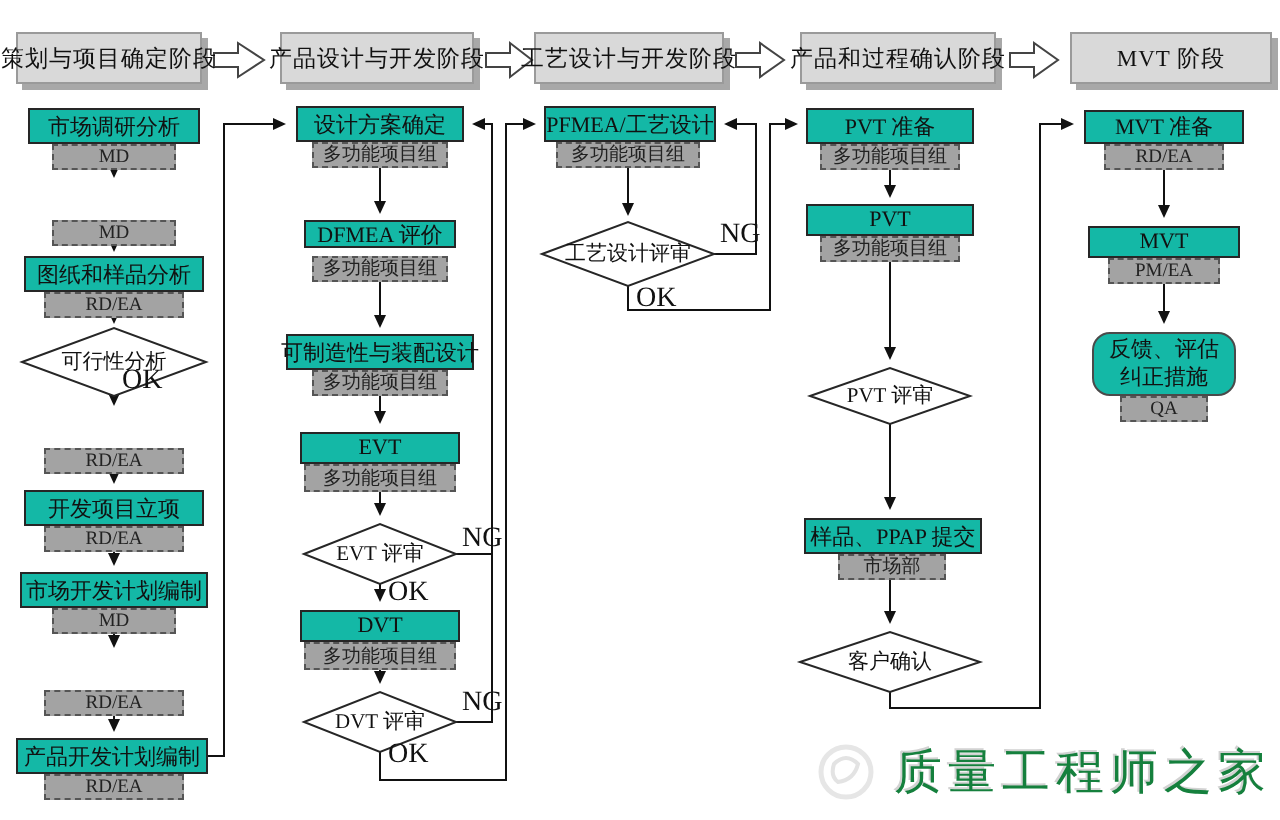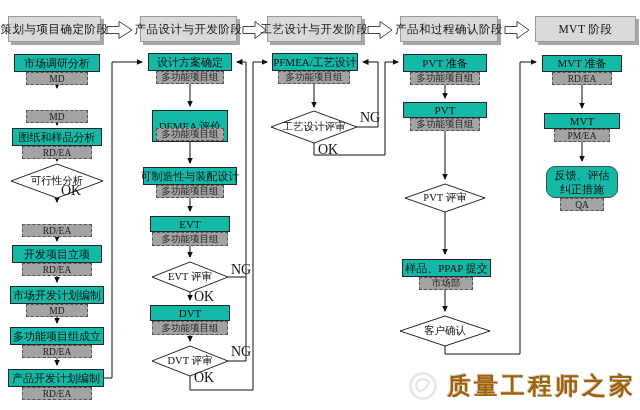--- a/index.html
+++ b/index.html
@@ -27,21 +27,21 @@
   }
   .dlabel{
     position:absolute;display:flex;align-items:center;justify-content:center;
     font-size:10.5px;white-space:nowrap;
   }
   .tag{position:absolute;font-size:14px;line-height:11px;white-space:nowrap;}
   .wm{
     position:absolute;right:4px;bottom:8px;display:flex;align-items:center;gap:8px;
   }
   .wm-text{
-    font-size:24px;font-weight:bold;letter-spacing:3px;color:#a16207;
+    font-size:24px;font-weight:normal;letter-spacing:3px;color:#15803d;
     text-shadow:-1px -1px 0 #d2d2d2,1px 1px 0 #ffffff;white-space:nowrap;
   }
 </style>
 </head>
 <body>
 
 <div class="stage">
 
   <svg class="wires" viewBox="0 0 640 410">
     <defs>
@@ -123,30 +123,29 @@
   <span class="tag" style="left:61px;top:185px">OK</span>
 
   <div class="owner" style="left:22px;top:224px;width:70px;height:13px">RD/EA</div>
 
   <div class="box" style="left:12px;top:245px;width:90px;height:18px">开发项目立项</div>
   <div class="owner" style="left:22px;top:263px;width:70px;height:13px">RD/EA</div>
 
   <div class="box" style="left:10px;top:286px;width:94px;height:18px">市场开发计划编制</div>
   <div class="owner" style="left:26px;top:304px;width:62px;height:13px">MD</div>
 
-  <div class="box" style="left:10px;top:327px;width:94px;height:18px">多功能项目组成立</div>
   <div class="owner" style="left:22px;top:345px;width:70px;height:13px">RD/EA</div>
 
   <div class="box" style="left:8px;top:369px;width:96px;height:18px">产品开发计划编制</div>
   <div class="owner" style="left:22px;top:387px;width:70px;height:13px">RD/EA</div>
 
   <div class="box" style="left:148px;top:53px;width:84px;height:18px">设计方案确定</div>
   <div class="owner" style="left:156px;top:71px;width:68px;height:13px">多功能项目组</div>
 
-  <div class="box" style="left:152px;top:110px;width:76px;height:32px">DFMEA 评价</div>
+  <div class="box" style="left:152px;top:110px;width:76px;height:14px">DFMEA 评价</div>
   <div class="owner" style="left:156px;top:128px;width:68px;height:13px">多功能项目组</div>
 
   <div class="box" style="left:143px;top:167px;width:94px;height:18px">可制造性与装配设计</div>
   <div class="owner" style="left:156px;top:185px;width:68px;height:13px">多功能项目组</div>
 
   <div class="box" style="left:150px;top:216px;width:80px;height:16px">EVT</div>
   <div class="owner" style="left:152px;top:232px;width:76px;height:14px">多功能项目组</div>
 
   <div class="dlabel" style="left:160px;top:270px;width:60px;height:14px">EVT 评审</div>
   <span class="tag" style="left:231px;top:264px">NG</span>

